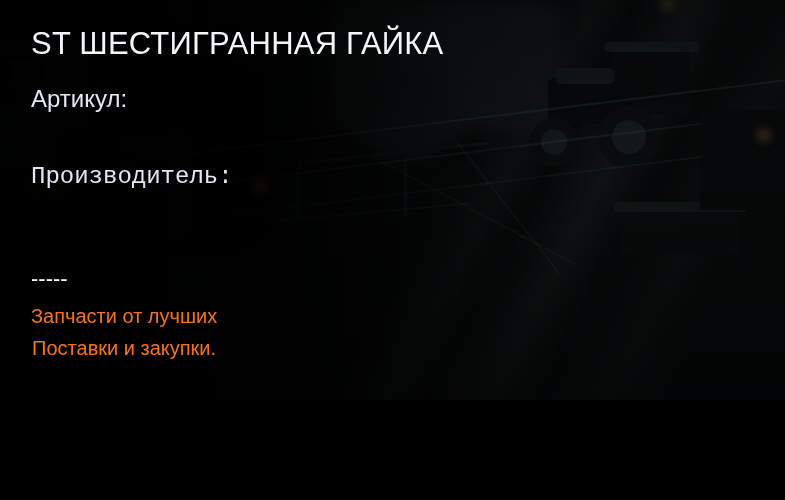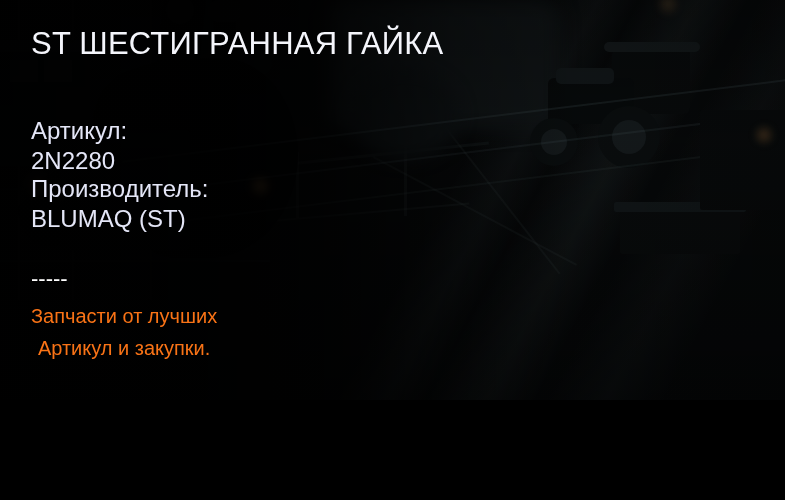--- a/index.html
+++ b/index.html
@@ -90,22 +90,22 @@
   .field { position:absolute; left:0; }
   .field .lbl,
   .field .val {
     display:block;
     font-size:24px;
     line-height:30px;
     color:#e4e6f7;
     white-space:nowrap;
   }
 
-  .field-article { top:84px;margin-top:32px; }
-  .field-maker   { top:174px; }
+  .field-article { top:84px; }
+  .field-maker   { top:162px;font-family:Liberation Mono, monospace; }
 
   .sep {
     position:absolute; left:0; top:268px;
     font-size:22px; line-height:22px;
     letter-spacing:0px;
     color:#ffffff;
     font-family:"Liberation Sans", sans-serif;
   }
 
   .promo { position:absolute; left:0; top:300px; }
@@ -196,29 +196,27 @@
   </div>
 
   <div class="bg-layer bg-vignette"></div>
 
   <div class="content">
 
     <div class="title">ST ШЕСТИГРАННАЯ ГАЙКА</div>
 
     <div class="field field-article">
       <span class="lbl">Артикул:</span>
-      <span class="val">2N2280</span>
     </div>
 
     <div class="field field-maker">
       <span class="lbl">Производитель:</span>
-      <span class="val">BLUMAQ (ST)</span>
     </div>
 
     <div class="sep">-----</div>
 
     <div class="promo">
       <span class="ln">Запчасти от лучших</span>
-      <span class="ln">Артикул и закупки.</span>
+      <span class="ln">Поставки и закупки.</span>
     </div>
 
   </div>
 </div>
 
 </body></html>

